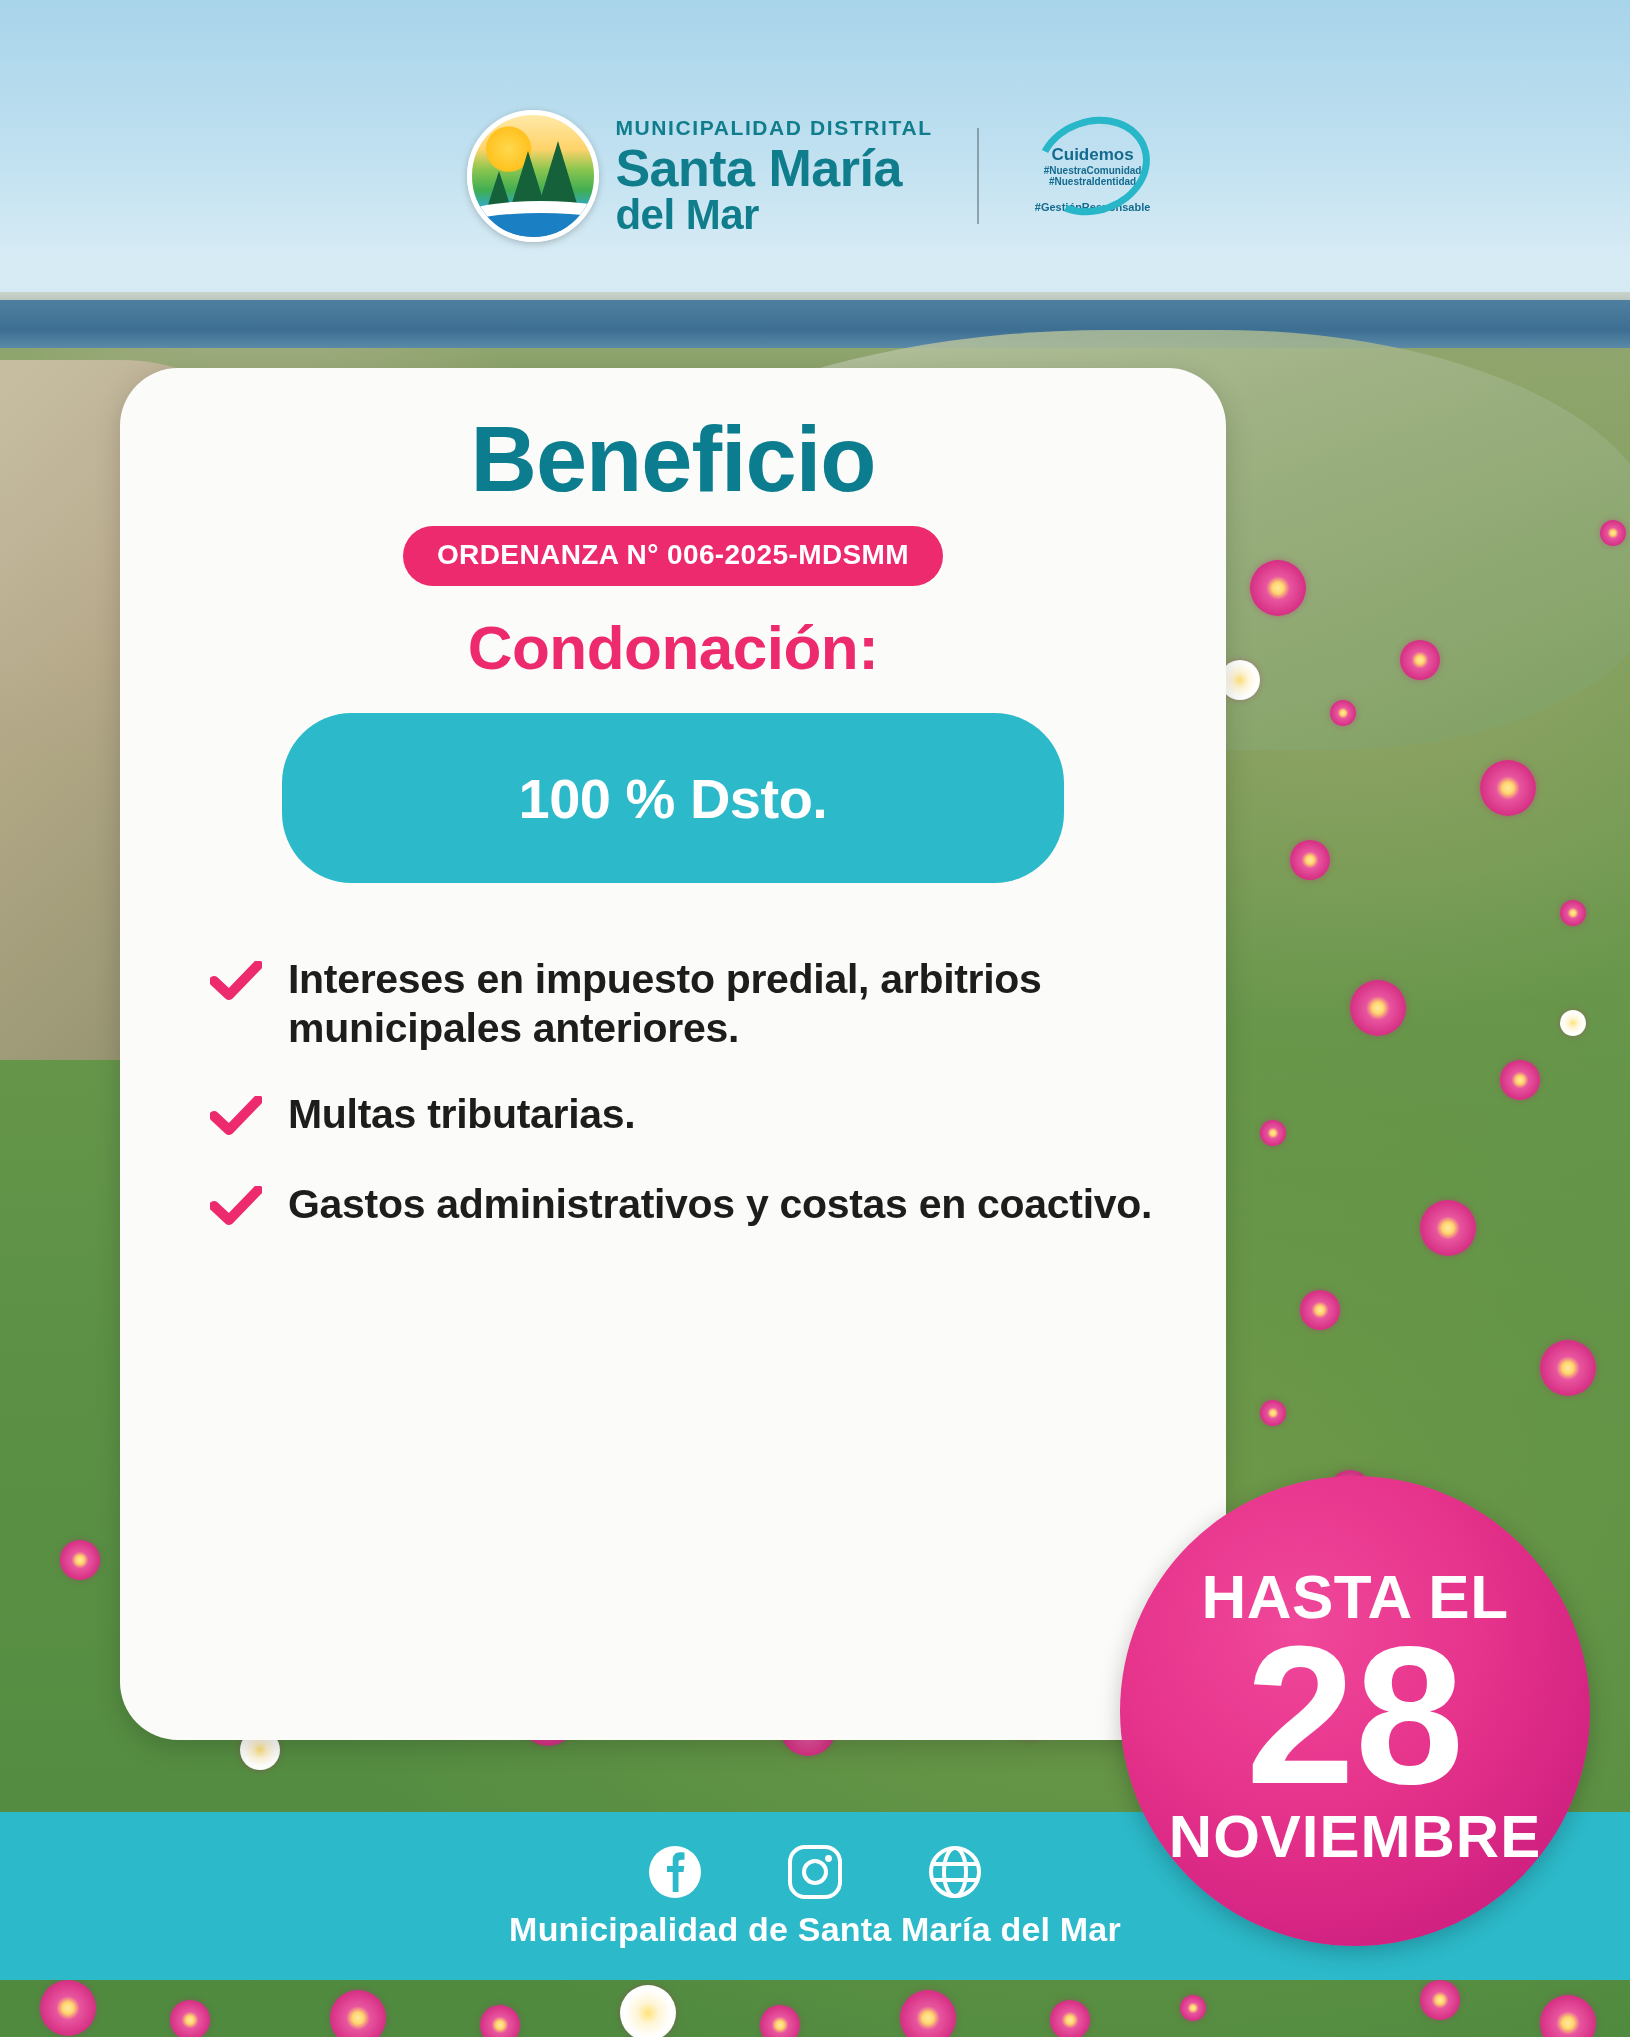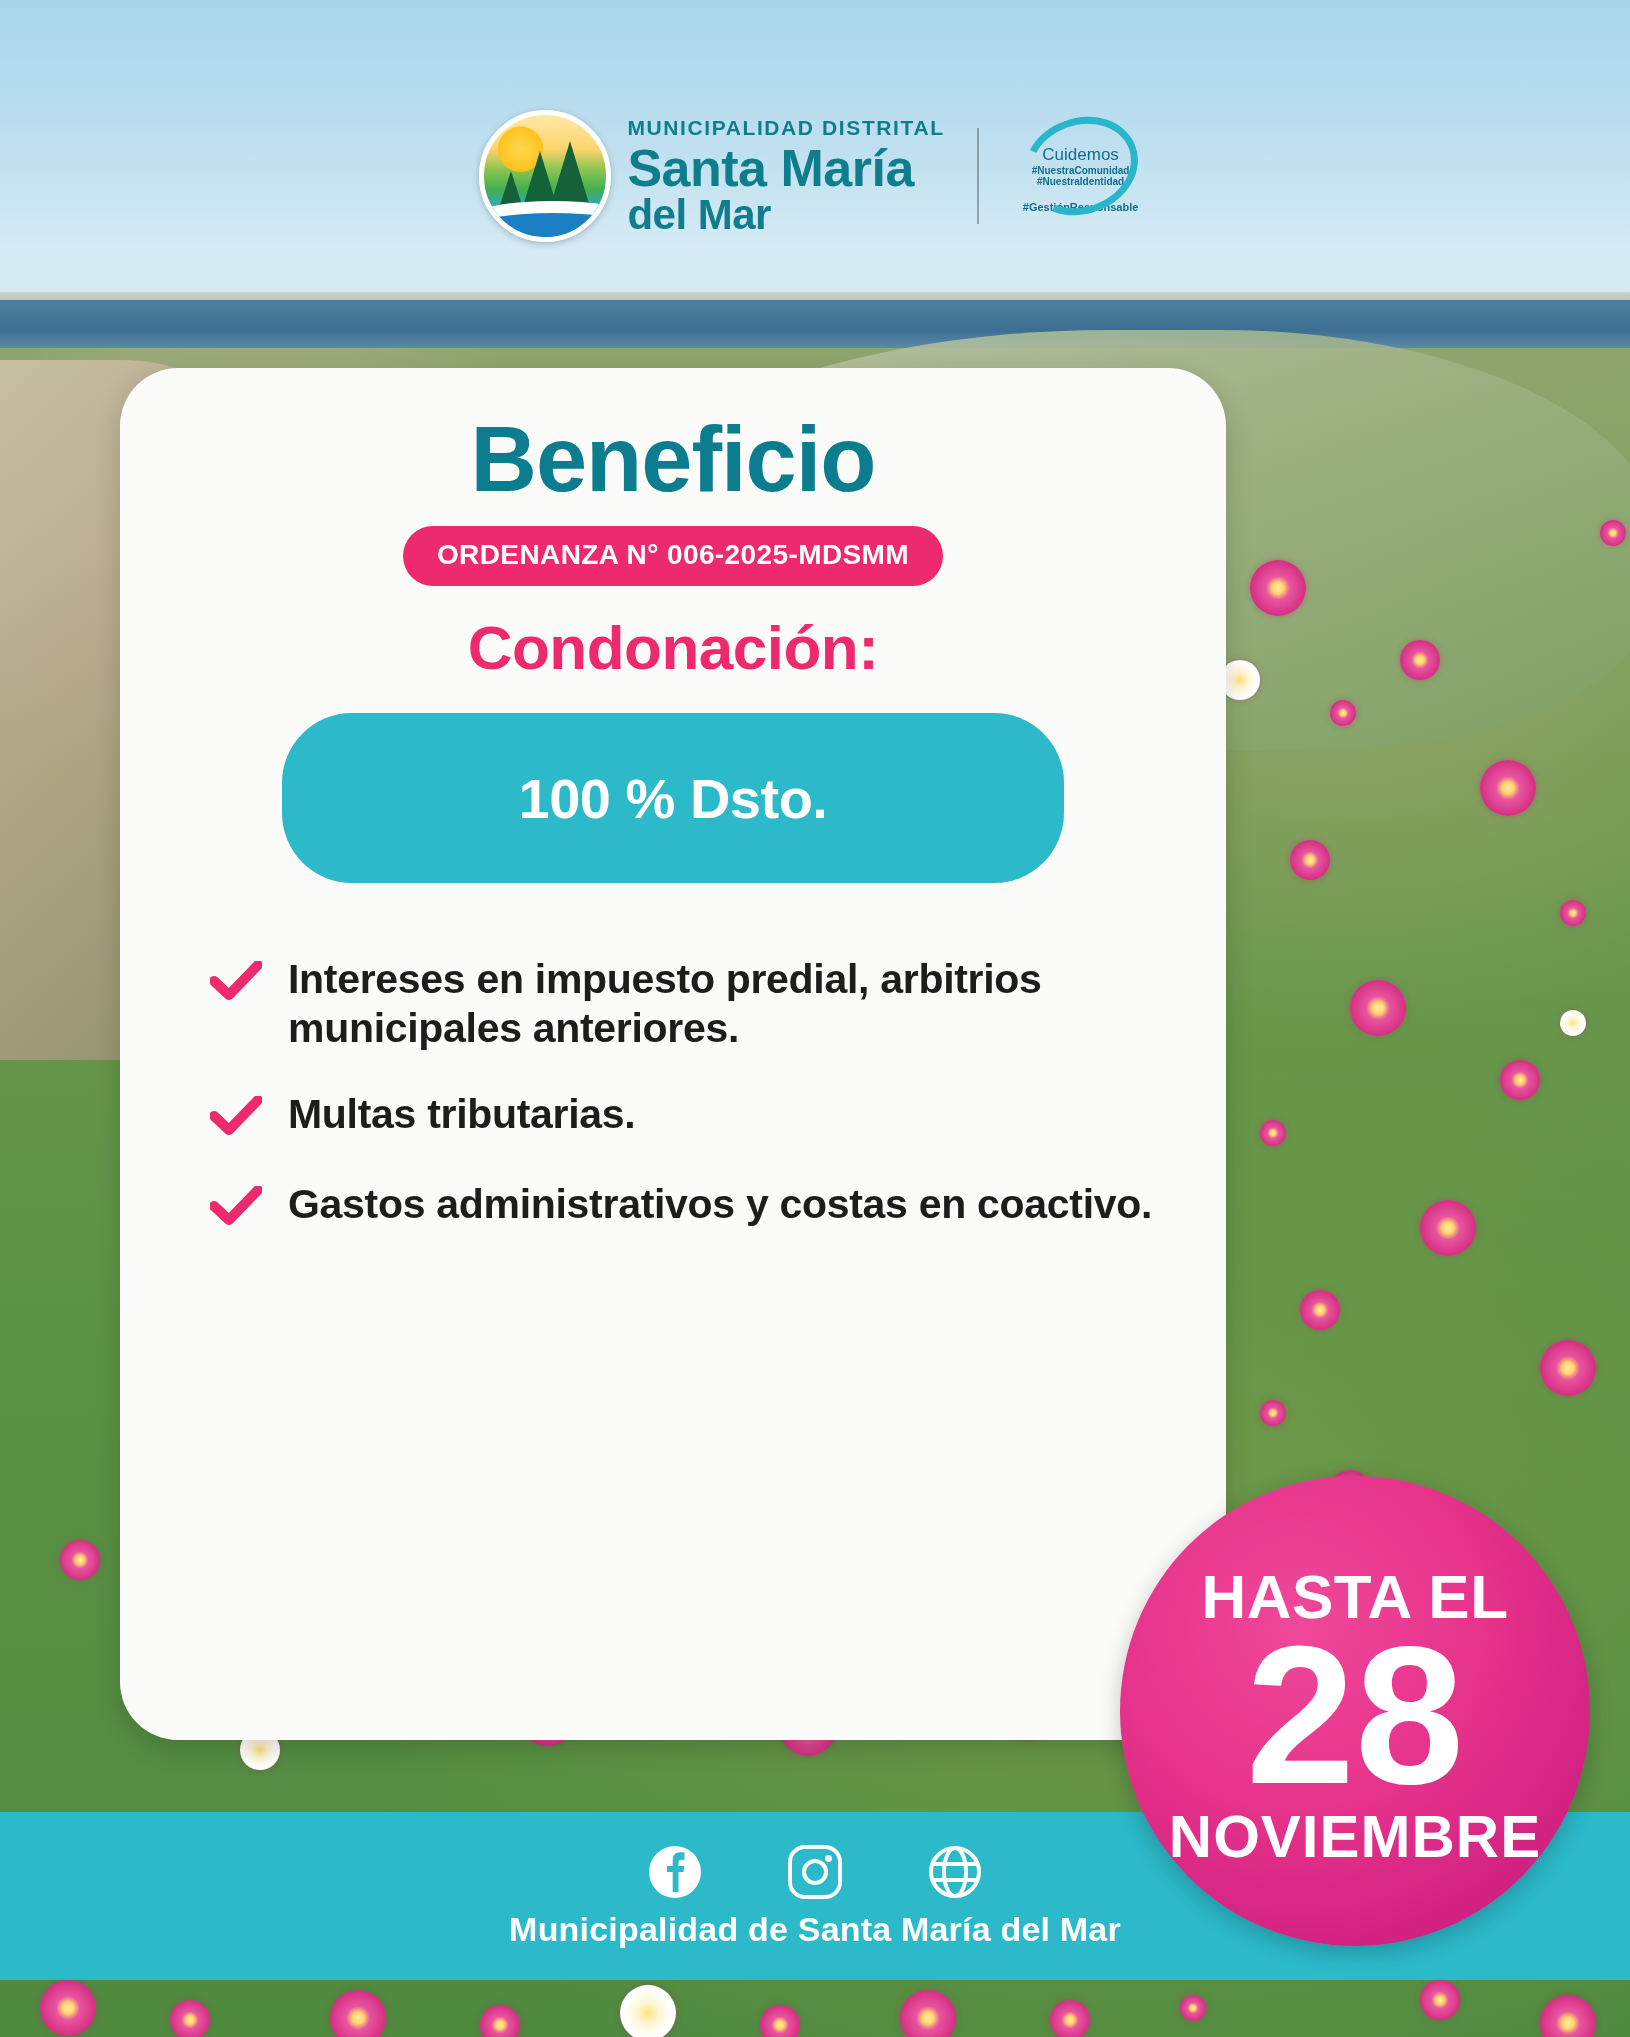--- a/index.html
+++ b/index.html
@@ -65,21 +65,21 @@
   .fl.sm { width: 26px; height: 26px; }
   .fl.md { width: 40px; height: 40px; }
   .fl.lg { width: 56px; height: 56px; }
   .fl.wh {
     background: radial-gradient(circle at 50% 50%, #ffe27a 0%, #fff6d8 28%, #ffffff 60%, #f2f6ef 100%);
   }
 
   
   .header {
     position: absolute; left: 0; top: 110px; width: 1630px;
-    display: flex; align-items: center; justify-content: center; gap: 32px;
+    display: flex; align-items: center; justify-content: center; gap: 44px;
   }
   .logo-block { display: flex; align-items: center; gap: 16px; }
   .logo-mark {
     width: 132px; height: 132px; border-radius: 50%;
     background:
       radial-gradient(circle at 30% 28%, #ffd84d 0%, #ffc21f 18%, rgba(255,194,31,0) 19%),
       linear-gradient(to bottom, #ffe9a8 0%, #ffd36a 28%, #8ec64f 44%, #3fae52 62%, #2fa8e0 78%, #1b7fc4 100%);
     border: 5px solid #ffffff;
     box-shadow: 0 2px 7px rgba(0,0,0,.22);
     position: relative; overflow: hidden;
@@ -115,21 +115,21 @@
   .badge-cuidemos {
     width: 140px; height: 128px; position: relative;
     display: flex; flex-direction: column; align-items: center; justify-content: center;
   }
   .badge-cuidemos .ring {
     position: absolute; left: 12px; top: 6px; width: 116px; height: 96px;
     border: 7px solid #27b7c9; border-radius: 50%;
     border-left-color: transparent;
     transform: rotate(-20deg);
   }
-  .badge-cuidemos .c1 { font-size: 17px; font-weight: 400; color: #136b8e; margin-top: 6px; }
+  .badge-cuidemos .c1 { font-size: 17px; font-weight: 700; color: #136b8e; margin-top: 6px; }
   .badge-cuidemos .c2 { font-size: 10px; font-weight: 700; color: #136b8e; }
   .badge-cuidemos .c3 { font-size: 10px; font-weight: 700; color: #136b8e; text-align: center; }
   .badge-cuidemos .c4 { font-size: 11px; font-weight: 700; color: #136b8e; margin-top: 14px; }
 
   
   .card {
     position: absolute; left: 120px; top: 368px; width: 1106px; height: 1372px;
     background: #fbfbf9;
     border-radius: 58px;
     box-shadow: 0 8px 26px rgba(0,0,0,.17);

